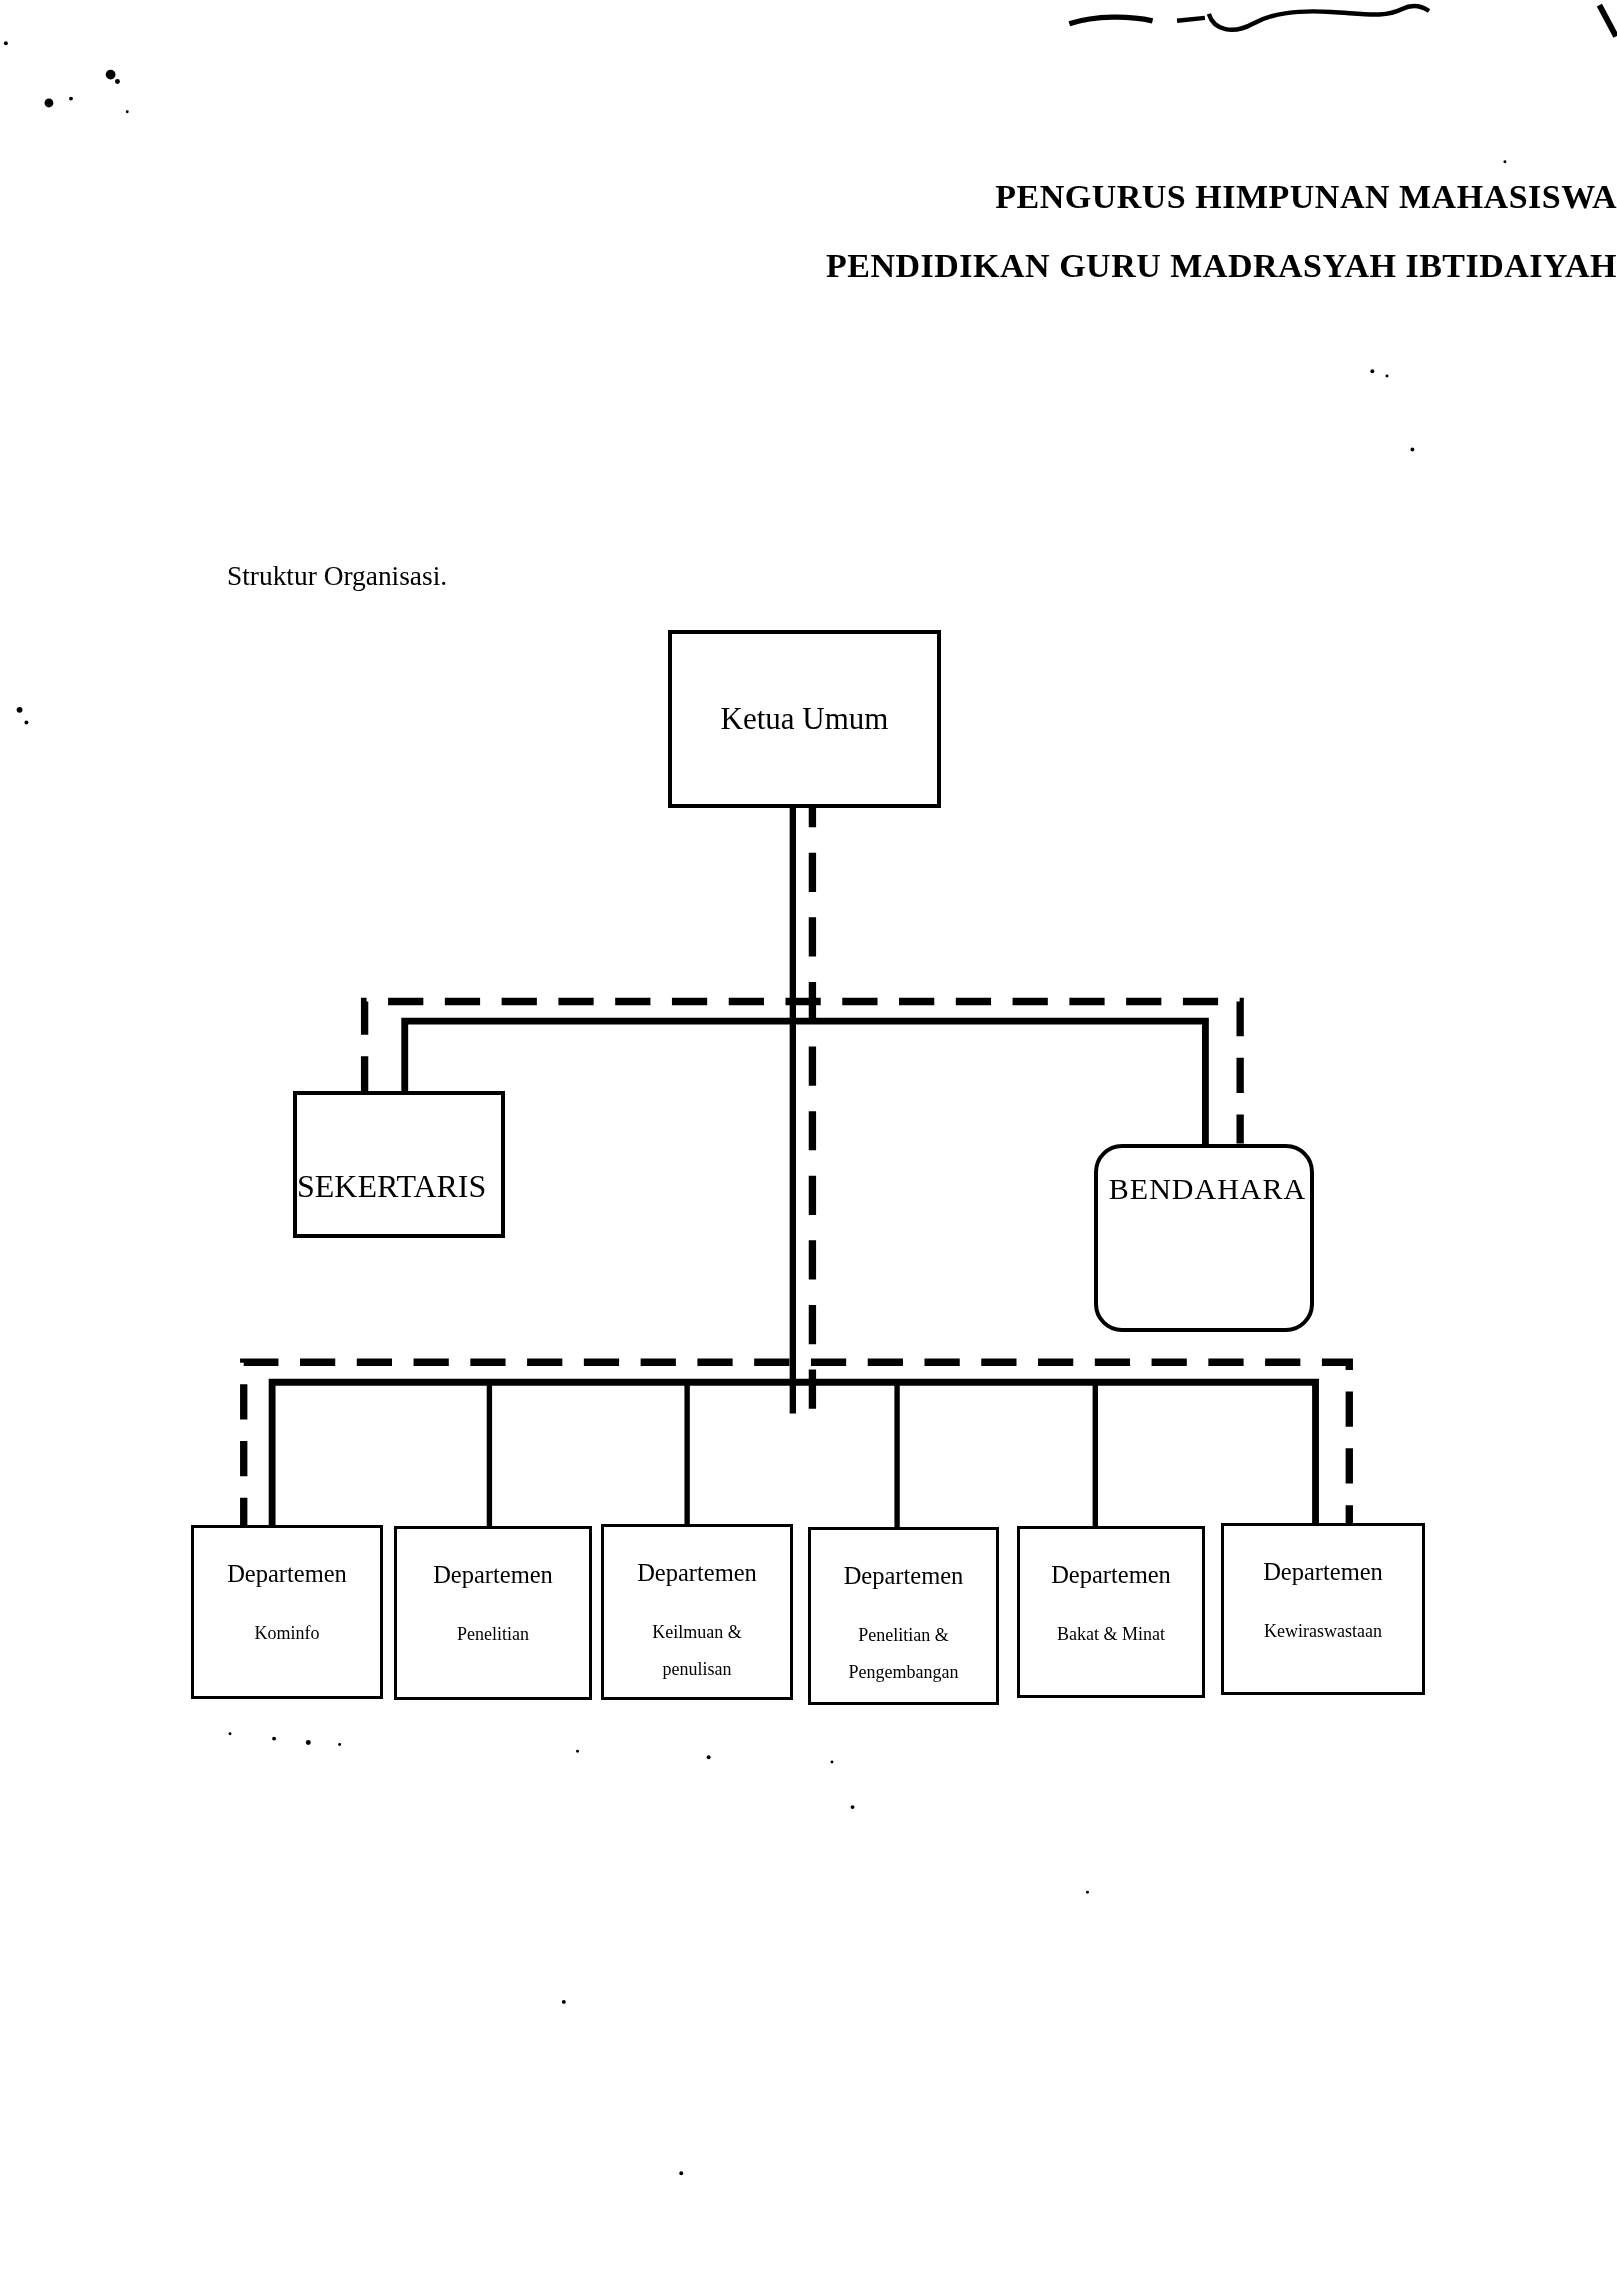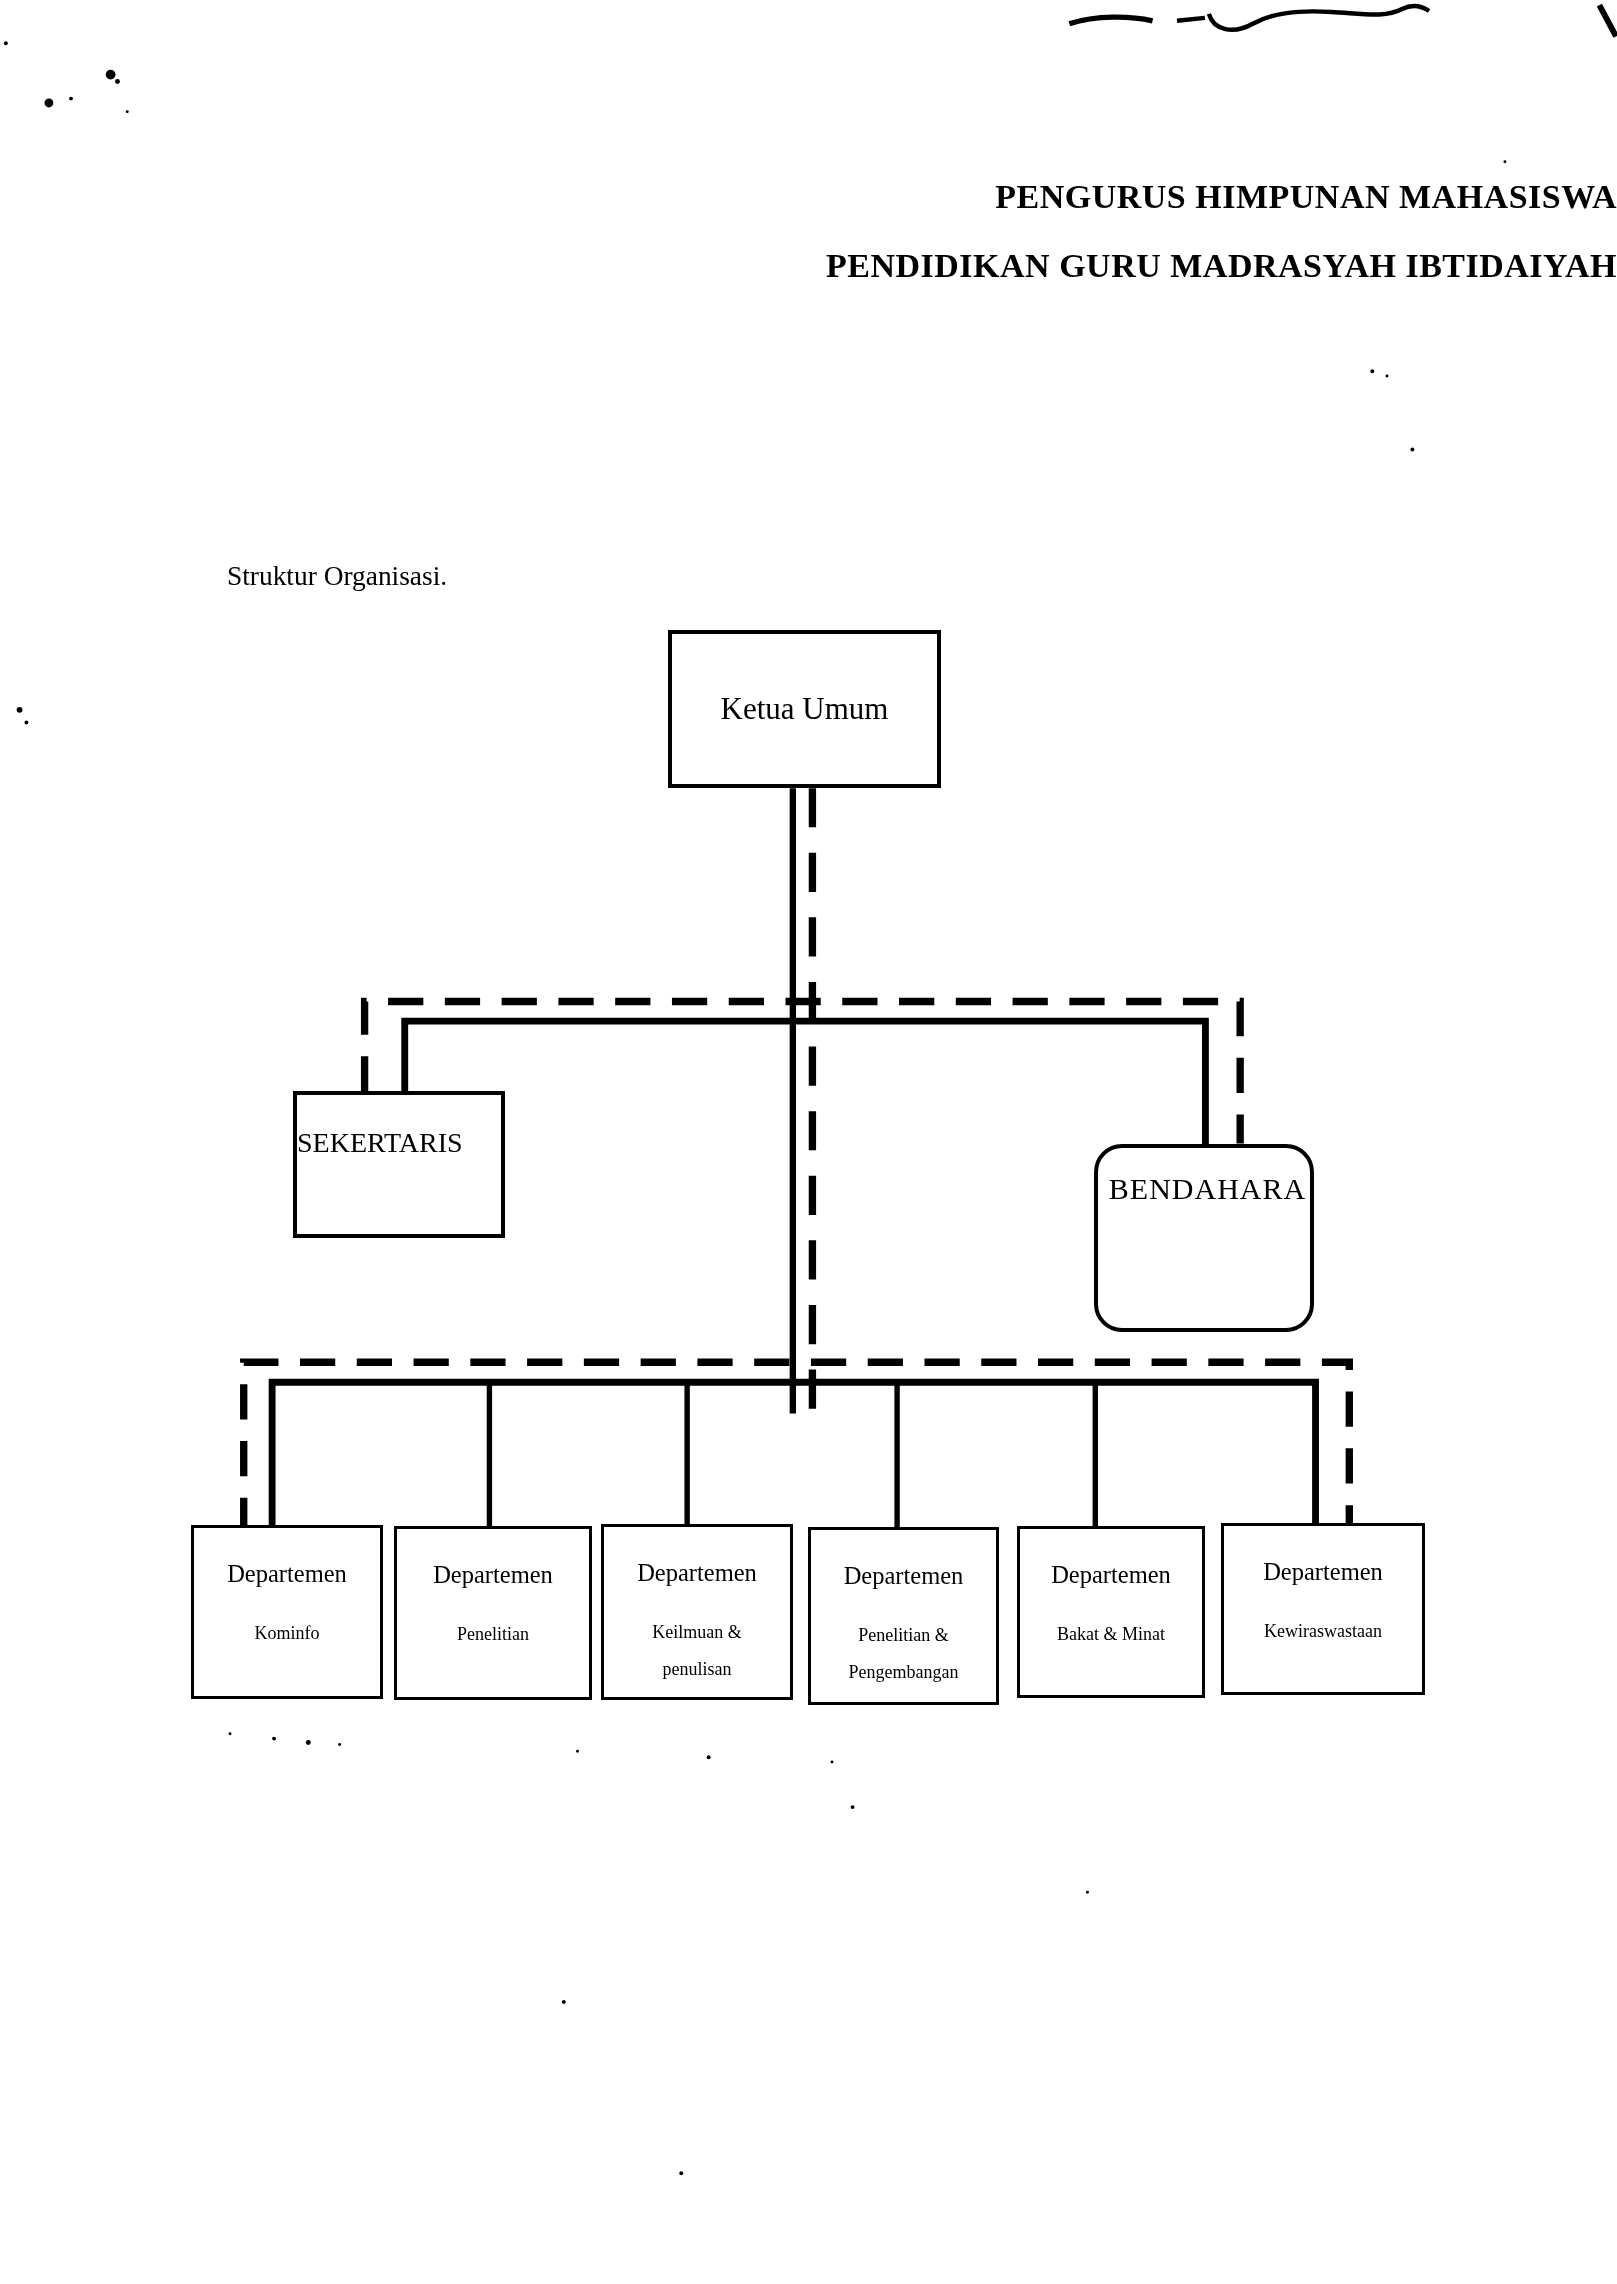--- a/index.html
+++ b/index.html
@@ -22,22 +22,22 @@
   }
   .node{
     position:absolute;background:#fff;border:4.4px solid #000;
     box-sizing:border-box;
   }
   .node-root{
     display:flex;align-items:center;justify-content:center;
     font-size:31px;
   }
   .node-sek{
-    font-size:28px;letter-spacing:0px;white-space:nowrap;
-    padding-top:32px;overflow:visible;
+    font-size:32px;letter-spacing:0px;white-space:nowrap;
+    padding-top:73px;overflow:visible;
   }
   .node-ben{
     font-size:30px;letter-spacing:1px;white-space:nowrap;
     padding-top:23.5px;padding-left:10.8px;border-radius:28px;
   }
   .dept{
     position:absolute;background:#fff;border:3.9px solid #000;
     box-sizing:border-box;text-align:center;
   }
   .dept-title{margin-top:34px;font-size:24.5px;line-height:1;}
@@ -98,21 +98,21 @@
         <circle cx="1700" cy="3600" r="3"></circle>
         <circle cx="1742" cy="3692" r="4"></circle>
         <circle cx="2222" cy="3866" r="3"></circle>
         <circle cx="1152" cy="4090" r="4"></circle>
         <circle cx="1392" cy="4440" r="4"></circle>
         <circle cx="12" cy="88" r="4"></circle>
       </g>
     </g>
   </svg>
 
-  <div class="node node-root" style="left:668px;top:630px;width:273px;height:158px;">
+  <div class="node node-root" style="left:668px;top:630px;width:273px;height:178px;">
     <span>Ketua Umum</span>
   </div>
 
   <div class="node node-sek" style="left:293px;top:1091px;width:212px;height:147px;">
     <span>SEKERTARIS</span>
   </div>
 
   <div class="node node-ben" style="left:1094px;top:1144px;width:220px;height:188px;">
     <span>BENDAHARA</span>
   </div>

